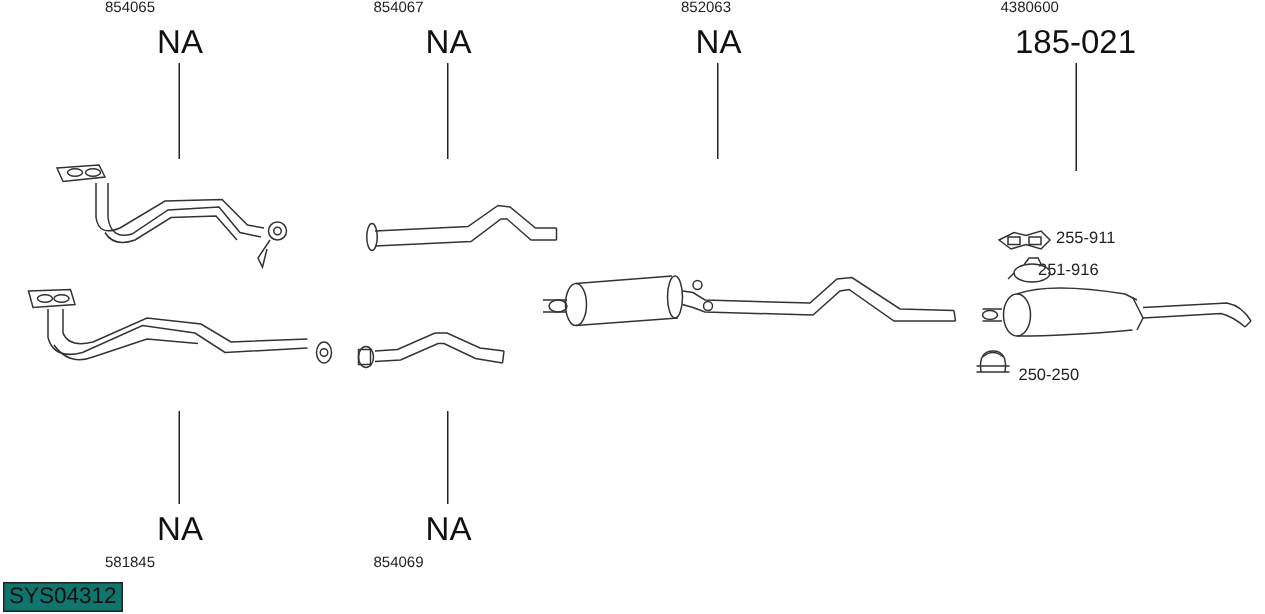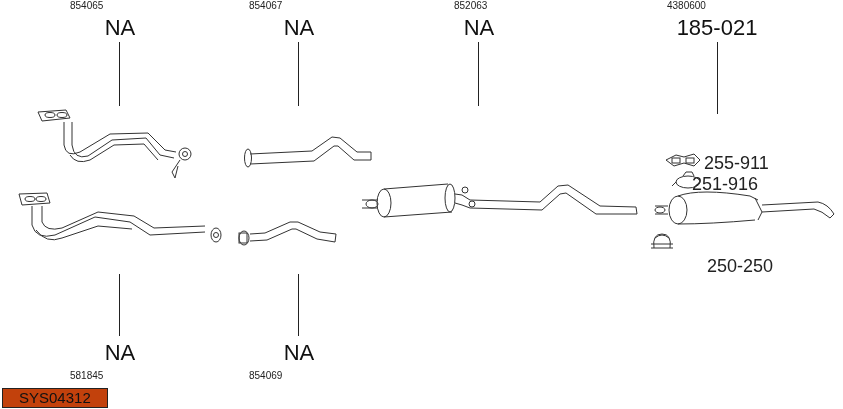--- a/index.html
+++ b/index.html
@@ -1,22 +1,22 @@
 <!DOCTYPE html>
 <html><head>
 <meta charset="utf-8">
 <style>
   html, body { margin:0; padding:0; background:#ffffff; }
   body { width:843px; height:409px; position:relative; overflow:hidden; font-family:"Liberation Sans", sans-serif; color:#111; }
   .abs { position:absolute; }
   .ref { font-size:10px; text-align:left; width:100px; color:#222; }
   .code { font-size:22px; text-align:center; width:120px; color:#111; }
   .lead { width:1px; background:#222; }
-  .label { font-size:18px; color:#222; white-space:nowrap; }
-  .sys { font-size:15px; border:1px solid #222; padding:0 16px; line-height:18px; background:#c2410c; }
+  .label { font-size:11px; color:#222; white-space:nowrap; }
+  .sys { font-size:15px; border:1px solid #222; padding:0 3px; line-height:18px; background:#0f766e; }
   svg { position:absolute; left:0; top:0; }
   .pipe { fill:none; stroke:#333; stroke-width:1; }
 </style>
 </head>
 <body>
 
 <div class="abs ref" style="left:70px;top:0px;">854065</div>
 <div class="abs code" style="left:60px;top:15px;">NA</div>
 <div class="abs lead" style="left:119px;top:42px;height:64px;"></div>
 
@@ -37,21 +37,21 @@
 <div class="abs ref" style="left:70px;top:370px;">581845</div>
 
 <div class="abs lead" style="left:298px;top:274px;height:62px;"></div>
 <div class="abs code" style="left:239px;top:340px;">NA</div>
 <div class="abs ref" style="left:249px;top:370px;">854069</div>
 
 <div class="abs sys" style="left:2px;top:388px;">SYS04312</div>
 
 <div class="abs label" style="left:704px;top:153px;">255-911</div>
 <div class="abs label" style="left:692px;top:174px;">251-916</div>
-<div class="abs label" style="left:679px;top:256px;margin-left:28px;">250-250</div>
+<div class="abs label" style="left:679px;top:244px;">250-250</div>
 
 <svg width="843" height="409" viewBox="0 0 843 409">
 
   <g>
     <path class="pipe" d="M38,112 L66,110 L70,118 L42,121 Z"></path>
     <ellipse cx="50" cy="115" rx="5" ry="2.5" class="pipe"></ellipse>
     <ellipse cx="62" cy="115" rx="5" ry="2.5" class="pipe"></ellipse>
     <path class="pipe" d="M64,122 L64,145 Q66,158 80,152 L110,134 L148,133 L165,150 L176,152"></path>
     <path class="pipe" d="M72,122 L72,145 Q74,160 88,156 L112,140 L146,138 L160,155 L174,158"></path>
     <path class="pipe" d="M70,155 Q76,165 90,160 L114,145 L144,144 L158,160"></path>

